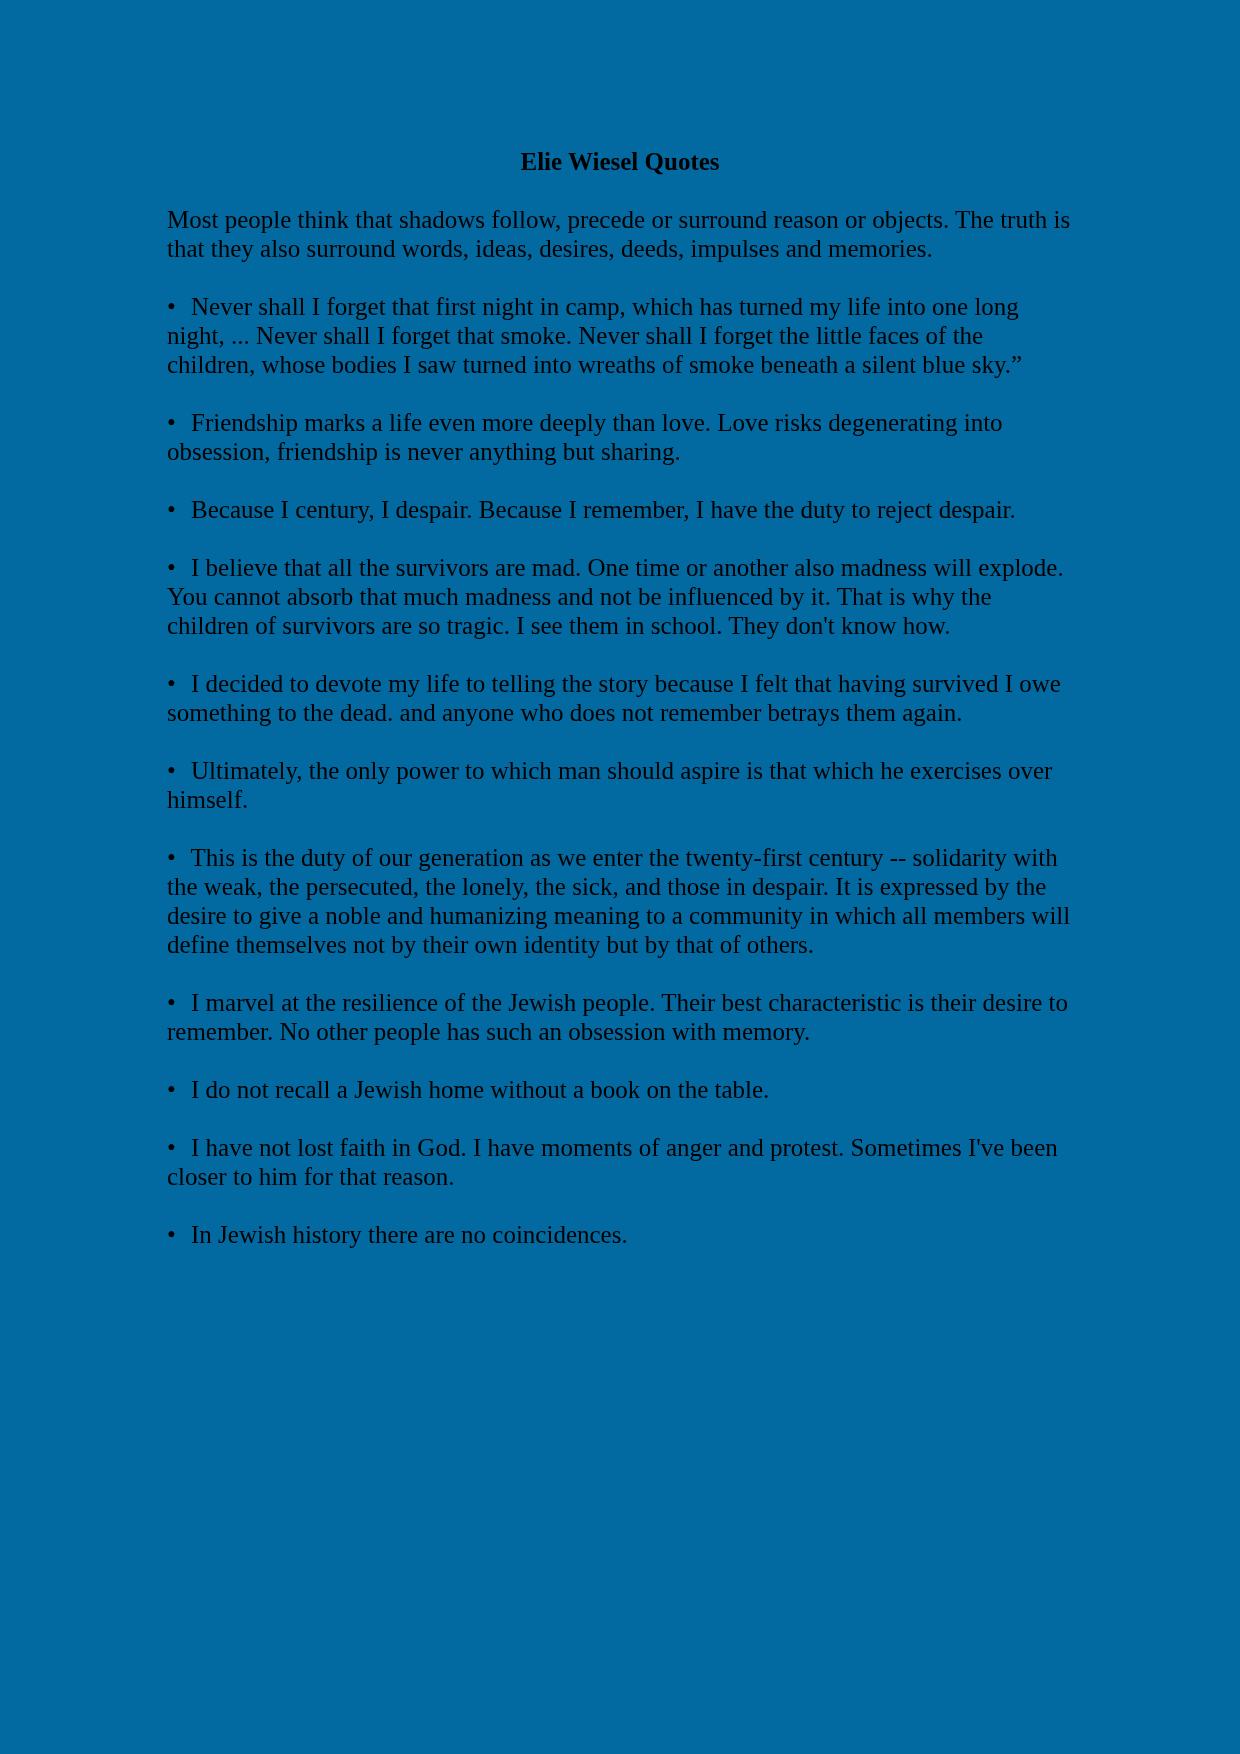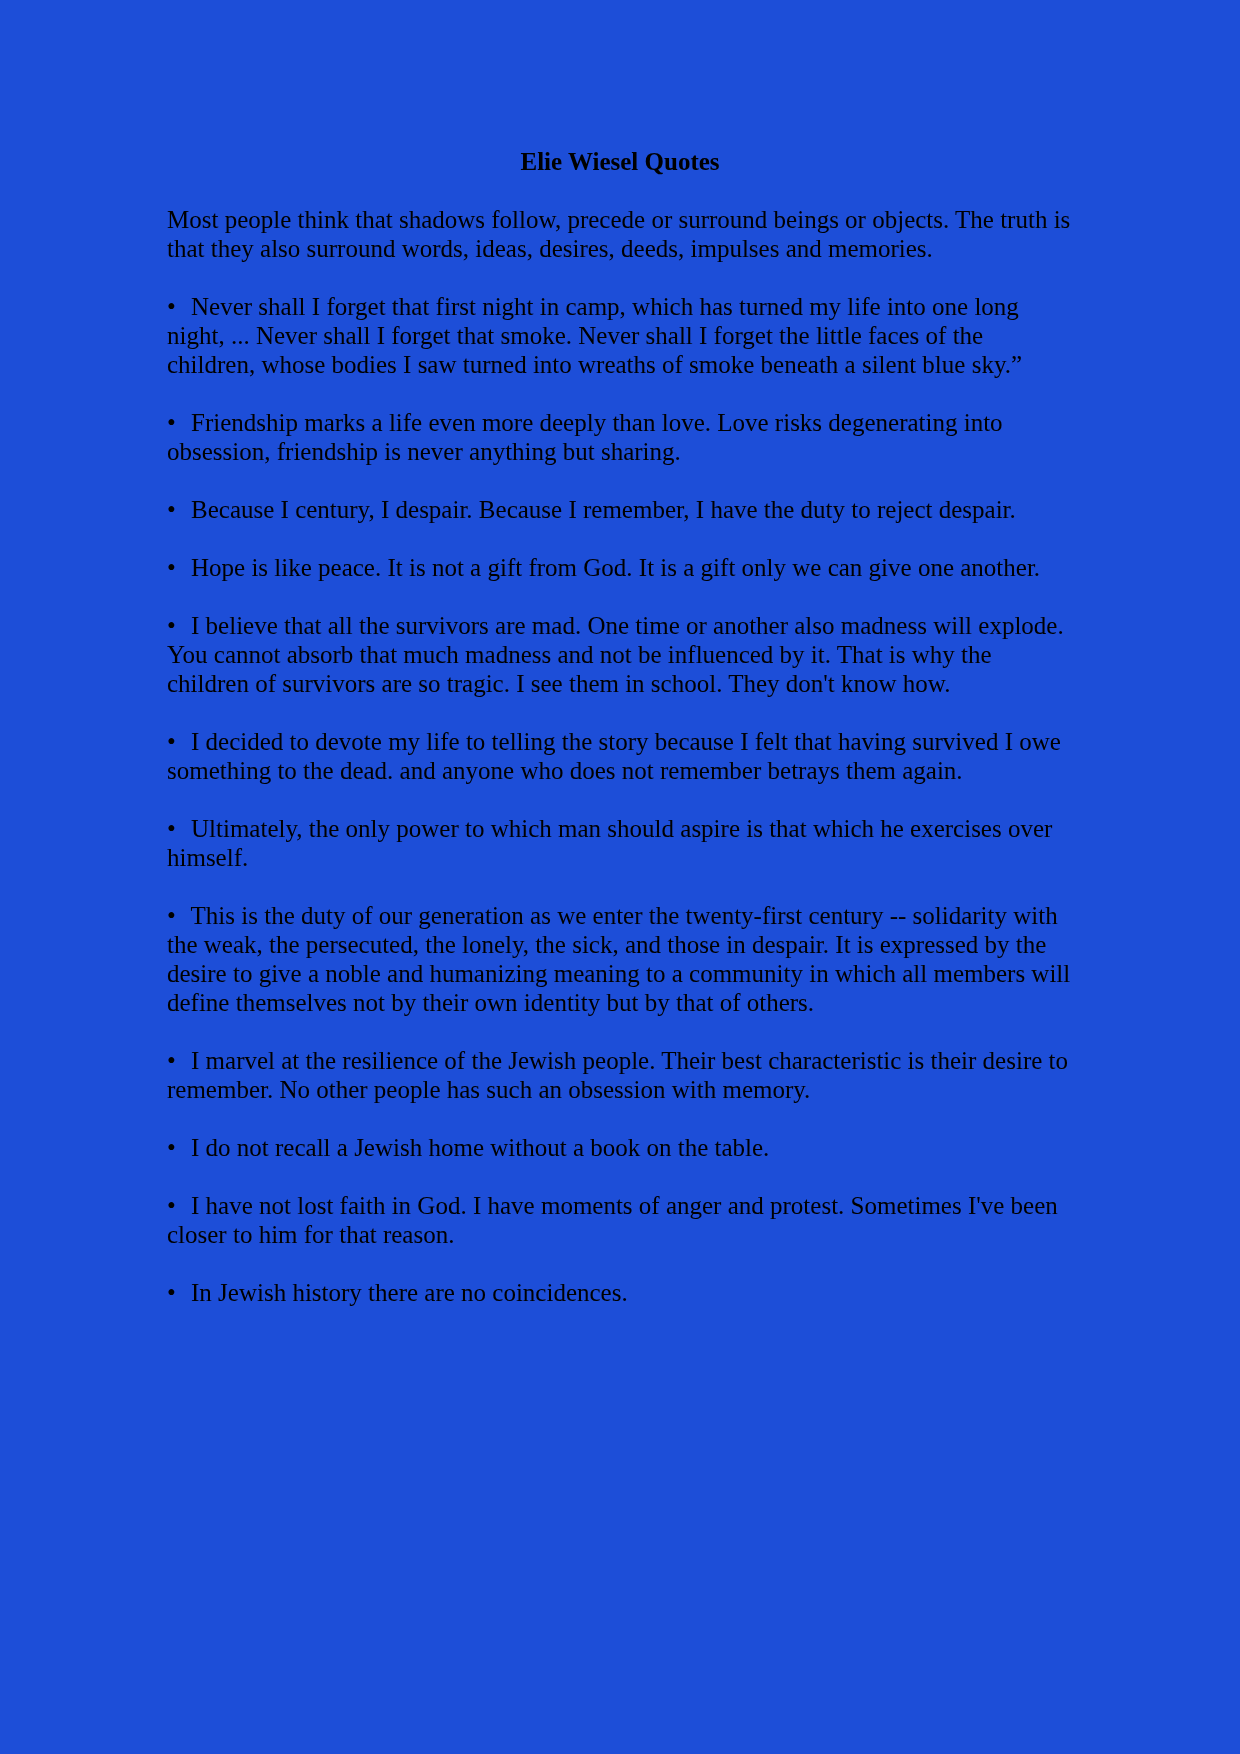--- a/index.html
+++ b/index.html
@@ -5,21 +5,21 @@
   html, body {
     margin: 0;
     padding: 0;
     background: #ffffff;
   }
   .page {
     position: relative;
     box-sizing: border-box;
     width: 1240px;
     height: 1754px;
-    background: #1d4ed8;
+    background: #0369a1;
     color: #000000;
     font-family: "Liberation Serif", "DejaVu Serif", serif;
     font-size: 25px;
     line-height: 29px;
     padding: 147px 167px 0 167px;
     overflow: hidden;
   }
   .doc-title {
     font-size: 25px;
     line-height: 29px;
@@ -33,26 +33,25 @@
   }
   .bullet-marker {
     padding-right: 9px;
   }
 </style>
 </head>
 <body>
 
 <div class="page">
   <h1 class="doc-title">Elie Wiesel Quotes</h1>
-  <p class="intro">Most people think that shadows follow, precede or surround beings or objects. The truth is that they also surround words, ideas, desires, deeds, impulses and memories.</p>
+  <p class="intro">Most people think that shadows follow, precede or surround reason or objects. The truth is that they also surround words, ideas, desires, deeds, impulses and memories.</p>
   <div>
       <p class="quote"><span class="bullet-marker">•</span> <span>Never shall I forget that first night in camp, which has turned my life into one long night, ... Never shall I forget that smoke. Never shall I forget the little faces of the children, whose bodies I saw turned into wreaths of smoke beneath a silent blue sky.”</span></p>
       <p class="quote"><span class="bullet-marker">•</span> <span>Friendship marks a life even more deeply than love. Love risks degenerating into obsession, friendship is never anything but sharing.</span></p>
       <p class="quote"><span class="bullet-marker">•</span> <span>Because I century, I despair. Because I remember, I have the duty to reject despair.</span></p>
-      <p class="quote"><span class="bullet-marker">•</span> <span>Hope is like peace. It is not a gift from God. It is a gift only we can give one another.</span></p>
       <p class="quote"><span class="bullet-marker">•</span> <span>I believe that all the survivors are mad. One time or another also madness will explode. You cannot absorb that much madness and not be influenced by it. That is why the children of survivors are so tragic. I see them in school. They don't know how.</span></p>
       <p class="quote"><span class="bullet-marker">•</span> <span>I decided to devote my life to telling the story because I felt that having survived I owe something to the dead. and anyone who does not remember betrays them again.</span></p>
       <p class="quote"><span class="bullet-marker">•</span> <span>Ultimately, the only power to which man should aspire is that which he exercises over himself.</span></p>
       <p class="quote"><span class="bullet-marker">•</span> <span>This is the duty of our generation as we enter the twenty-first century -- solidarity with the weak, the persecuted, the lonely, the sick, and those in despair. It is expressed by the desire to give a noble and humanizing meaning to a community in which all members will define themselves not by their own identity but by that of others.</span></p>
       <p class="quote"><span class="bullet-marker">•</span> <span>I marvel at the resilience of the Jewish people. Their best characteristic is their desire to remember. No other people has such an obsession with memory.</span></p>
       <p class="quote"><span class="bullet-marker">•</span> <span>I do not recall a Jewish home without a book on the table.</span></p>
       <p class="quote"><span class="bullet-marker">•</span> <span>I have not lost faith in God. I have moments of anger and protest. Sometimes I've been closer to him for that reason.</span></p>
       <p class="quote"><span class="bullet-marker">•</span> <span>In Jewish history there are no coincidences.</span></p>
     </div>
 </div>

